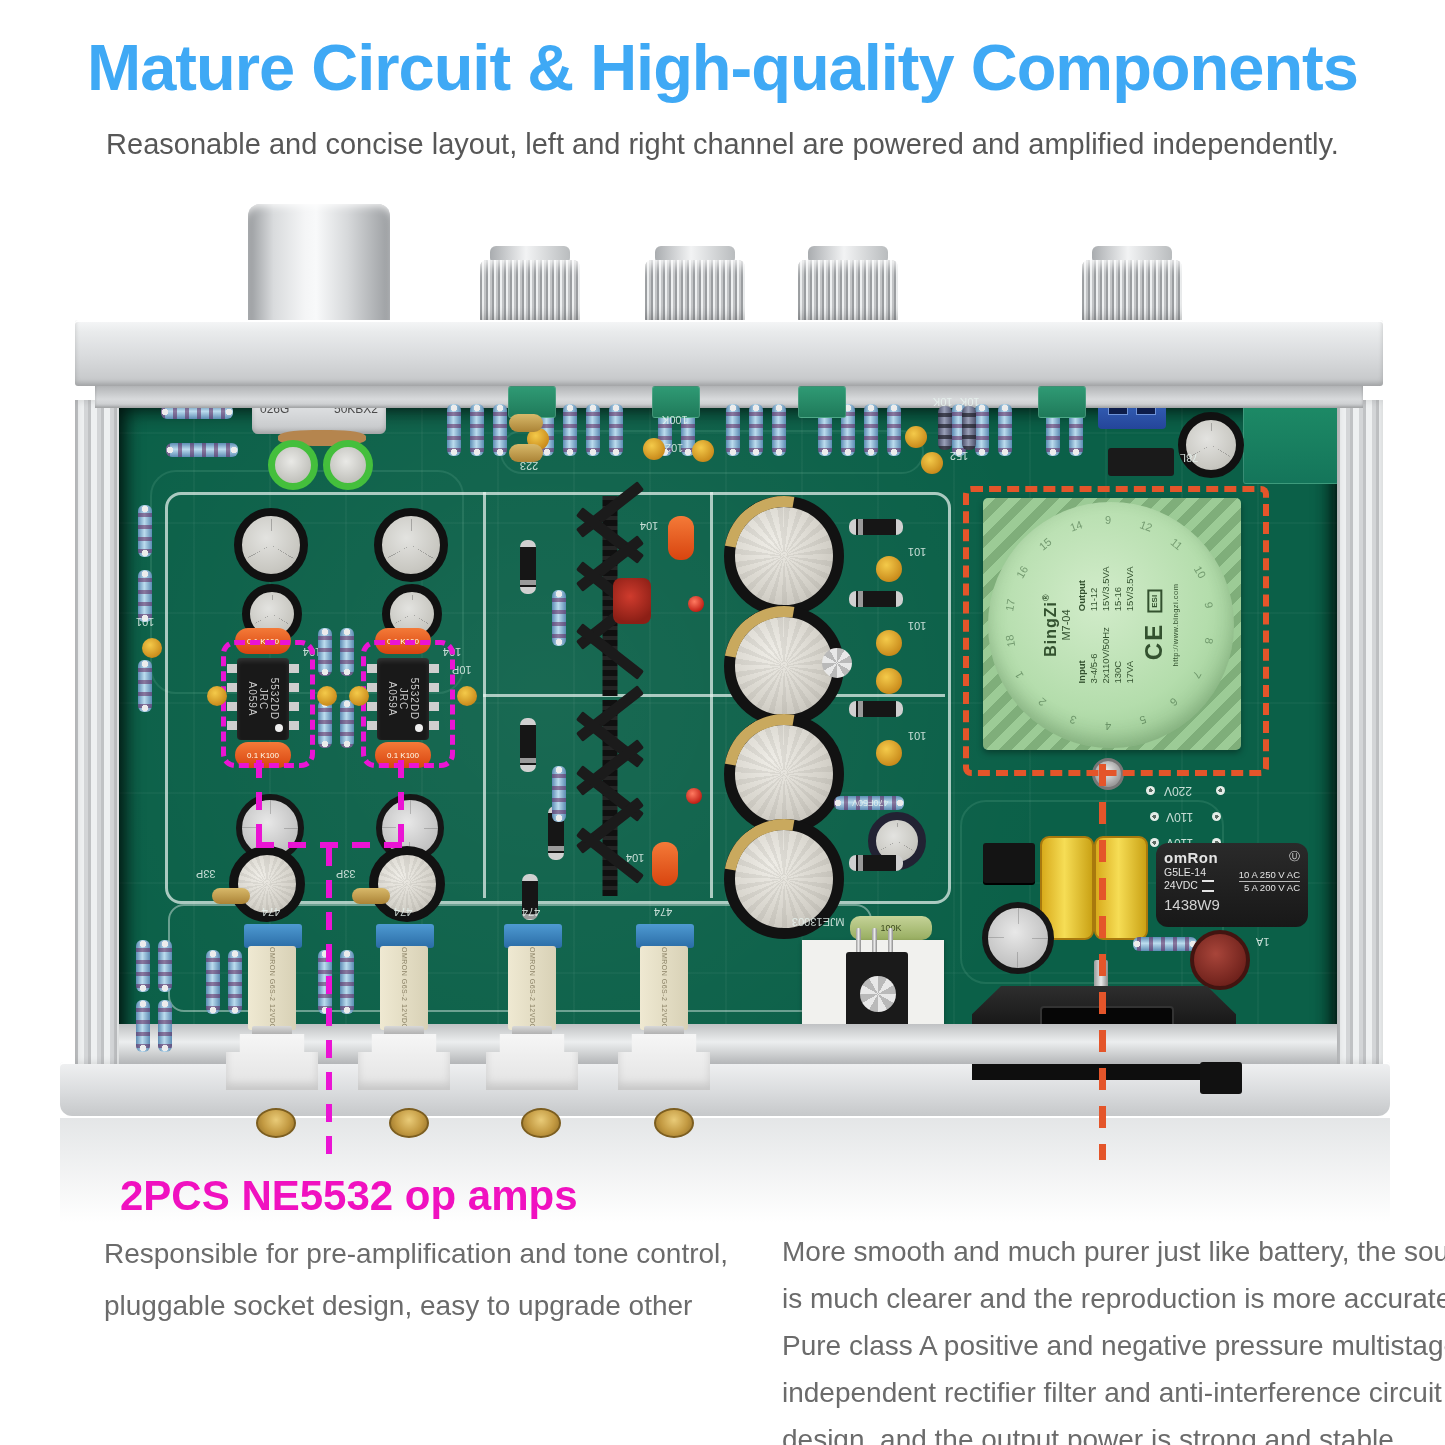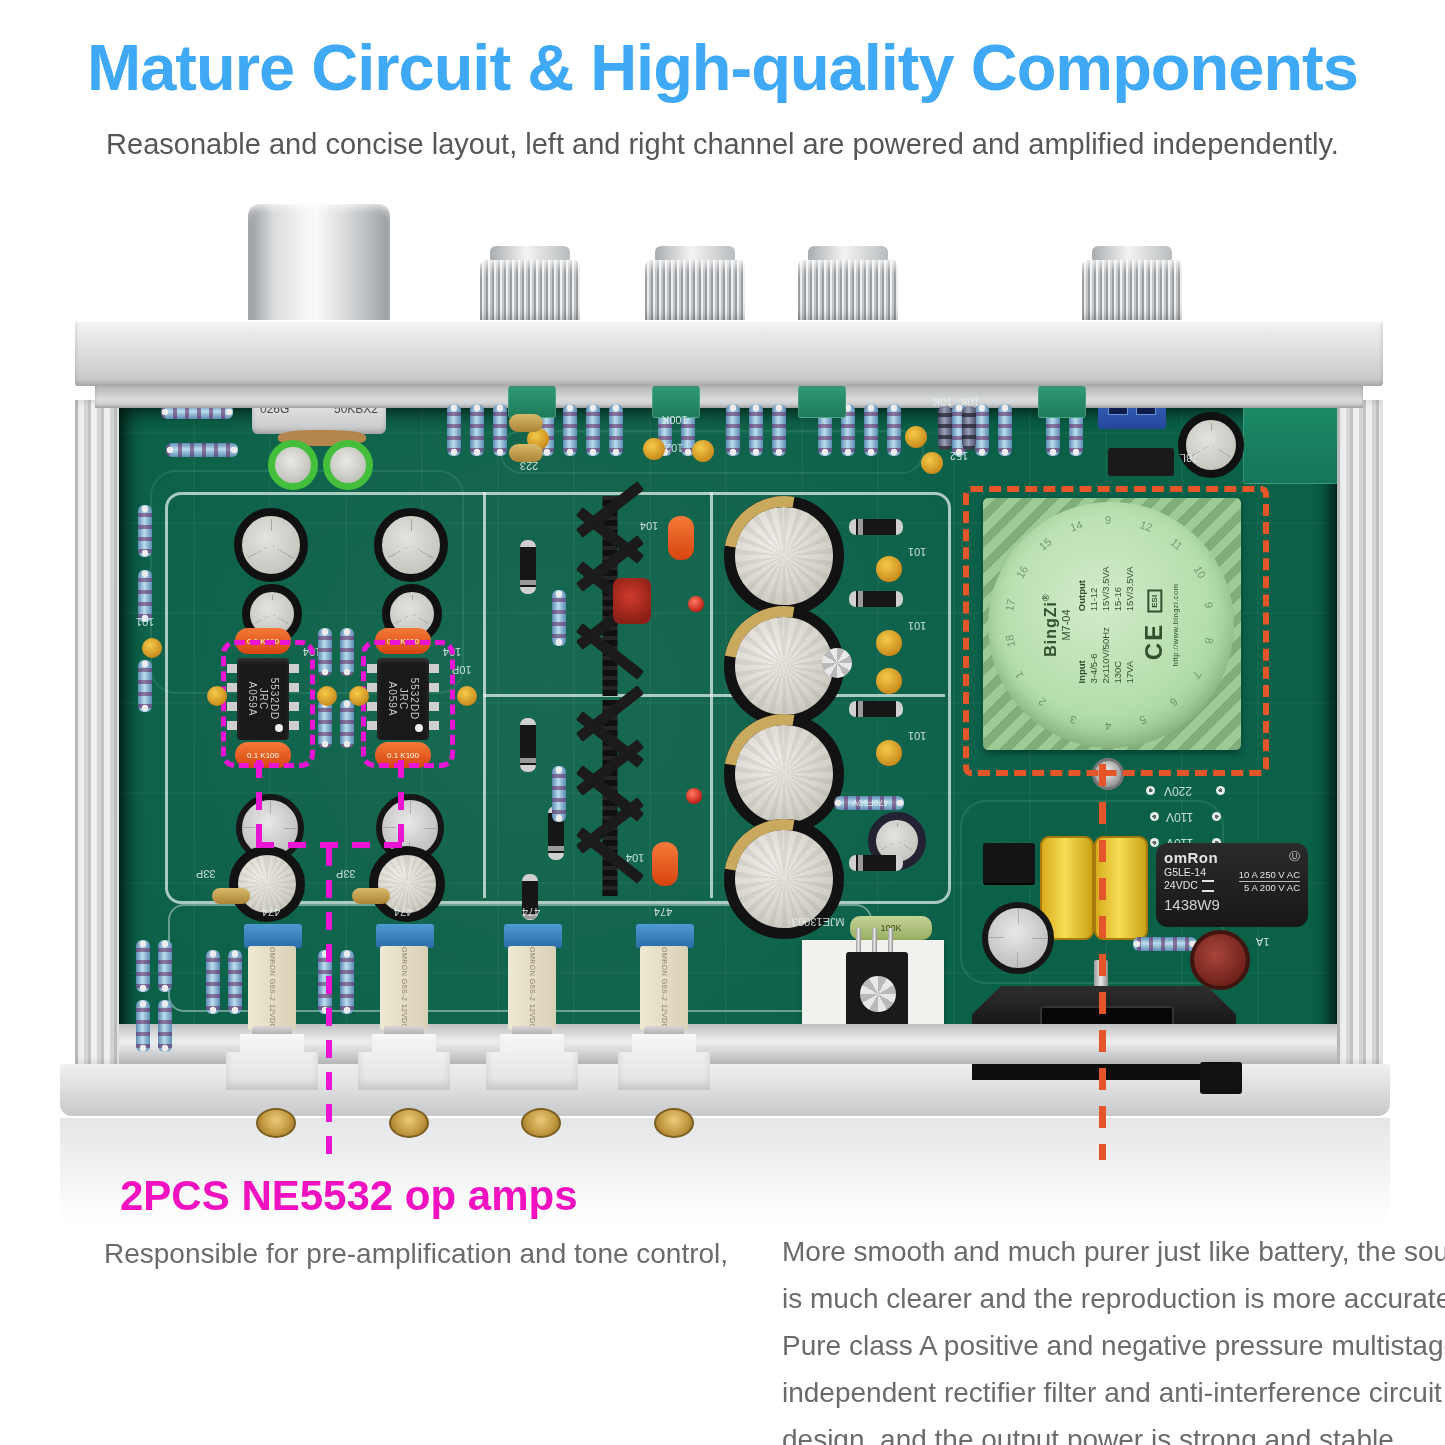--- a/index.html
+++ b/index.html
@@ -441,20 +441,21 @@
   <div class="abs dv" style="left:398px;top:760px;height:86px;"></div>
   <div class="abs dh" style="left:256px;top:842px;width:148px;"></div>
   <div class="abs dv" style="left:326px;top:848px;height:312px;"></div>
 
   <div class="abs obox" style="left:963px;top:486px;width:294px;height:278px;"></div>
   <div class="abs dvo" style="left:1099px;top:764px;height:396px;"></div>
 
   <div class="abs cap-label-m" style="left:120px;top:1172px;">2PCS NE5532 op amps</div>
   <div class="abs cap-par" style="left:104px;top:1228px;line-height:52px;">
     <div>Responsible for pre-amplification and tone control,</div>
+    <div>pluggable socket design, easy to upgrade other</div>
   </div>
   <div class="abs cap-par" style="left:782px;top:1228px;line-height:47px;">
     <div>More smooth and much purer just like battery, the sound</div>
     <div>is much clearer and the reproduction is more accurate.</div>
     <div>Pure class A positive and negative pressure multistage</div>
     <div>independent rectifier filter and anti-interference circuit</div>
     <div>design, and the output power is strong and stable.</div>
   </div>
 <div class="abs res" style="left: 447px; top: 404px;"></div>
     <div class="abs res" style="left: 470px; top: 404px;"></div>

